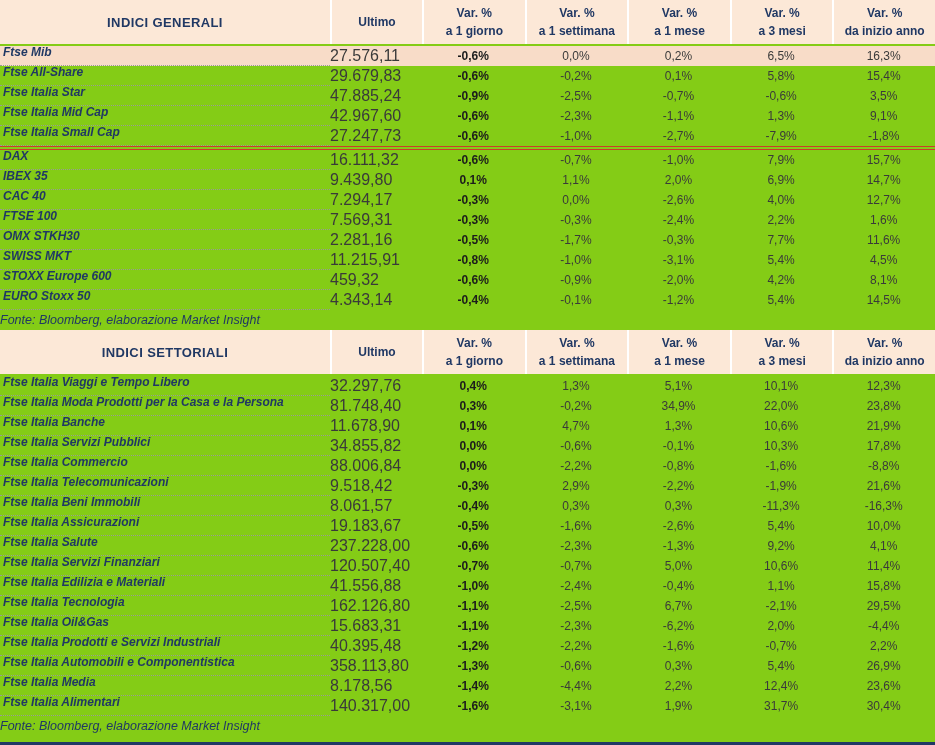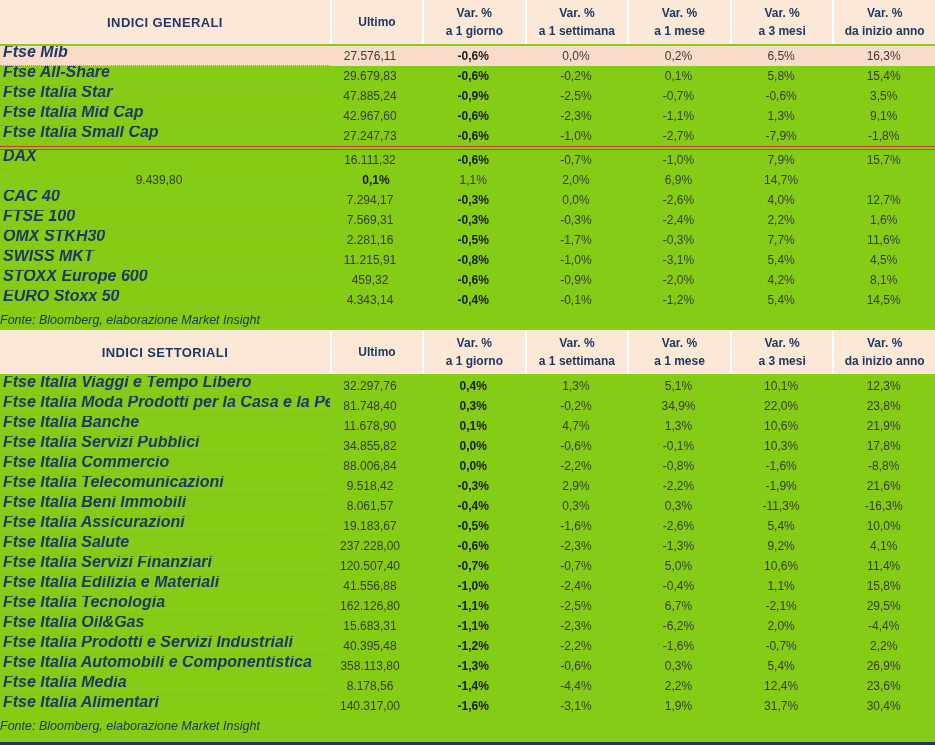--- a/index.html
+++ b/index.html
@@ -44,28 +44,28 @@
   .title-cell { font-size: 13px; letter-spacing: 0.4px; }
   .h-top { margin-bottom: 3px; }
   
   .row { height: 20px; align-items: center; }
   .row.highlight { background: var(--highlight-bg); }
   .label-cell {
     height: 100%;
     display: flex; align-items: center;
     font-weight: bold; font-style: italic;
     color: var(--navy);
-    font-size: 16px;
+    font-size: 12px;
     padding: 0 4px 8px 3px;
     border-bottom: 1px dotted #999;
     white-space: nowrap; overflow: hidden;
   }
   .ultimo-cell {
-    font-size: 12px; color: var(--text);
-    text-align: center; padding-right: 12px;
+    font-size: 16px; color: var(--text);
+    text-align: left; padding-right: 12px;
     font-variant-numeric: tabular-nums;
   }
   .var-cell {
     font-size: 12px; color: var(--text);
     text-align: center;
     font-variant-numeric: tabular-nums;
   }
   .var-cell.first { font-weight: bold; color: #1c1c1c; }
   
   .sep-red {
@@ -165,20 +165,21 @@
       <div class="grid row">
         <div class="label-cell">DAX</div>
         <div class="ultimo-cell">16.111,32</div>
         <div class="var-cell first">-0,6%</div>
         <div class="var-cell">-0,7%</div>
         <div class="var-cell">-1,0%</div>
         <div class="var-cell">7,9%</div>
         <div class="var-cell">15,7%</div>
       </div>
       <div class="grid row">
+        <div class="label-cell">IBEX 35</div>
         <div class="ultimo-cell">9.439,80</div>
         <div class="var-cell first">0,1%</div>
         <div class="var-cell">1,1%</div>
         <div class="var-cell">2,0%</div>
         <div class="var-cell">6,9%</div>
         <div class="var-cell">14,7%</div>
       </div>
       <div class="grid row">
         <div class="label-cell">CAC 40</div>
         <div class="ultimo-cell">7.294,17</div>

